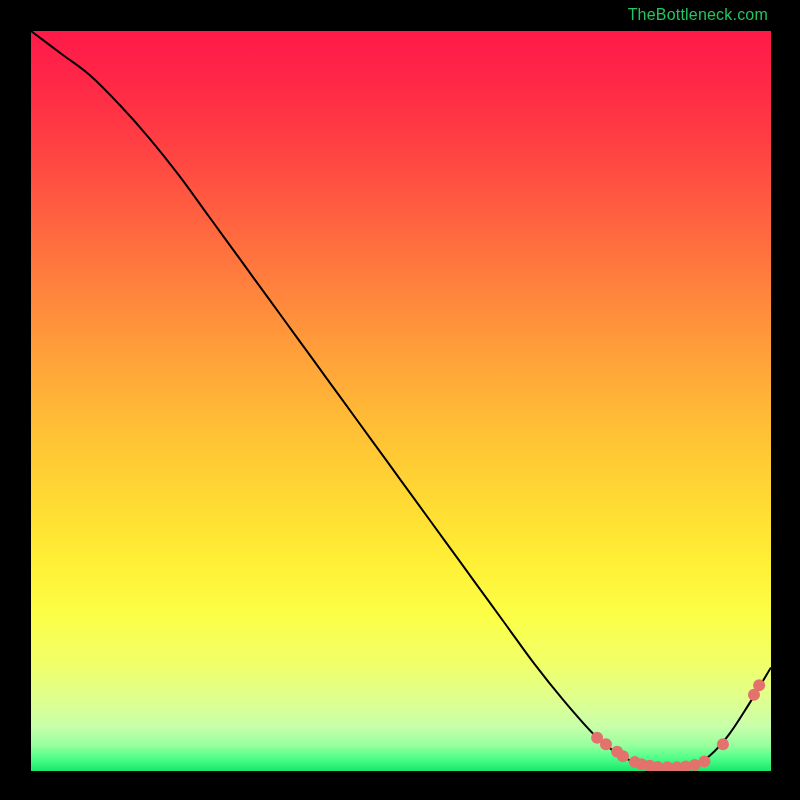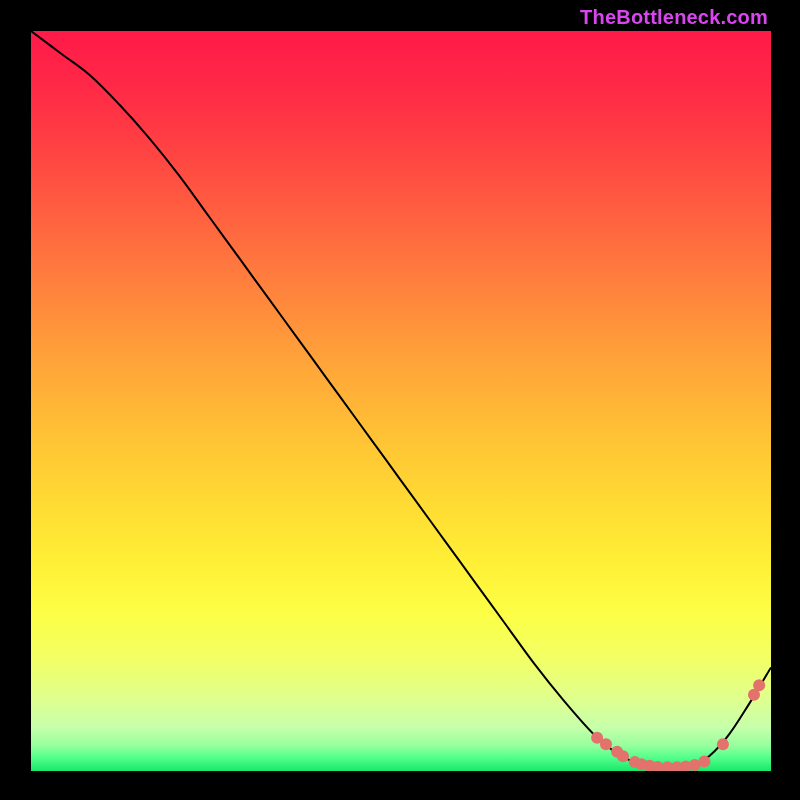--- a/index.html
+++ b/index.html
@@ -36,23 +36,23 @@
     position: absolute;
     left: 0;
     top: 0;
     width: 100%;
     height: 100%;
   }
   .watermark {
     position: absolute;
     top: 6px;
     right: 32px;
-    color: #d946ef;
-    font-size: 20px;
-    font-weight: 700;
+    color: #22c55e;
+    font-size: 16px;
+    font-weight: 400;
     letter-spacing: 0.2px;
     user-select: none;
   }
 </style>
 </head>
 <body>
 
 <div class="stage">
 
   <div class="plot-area">

